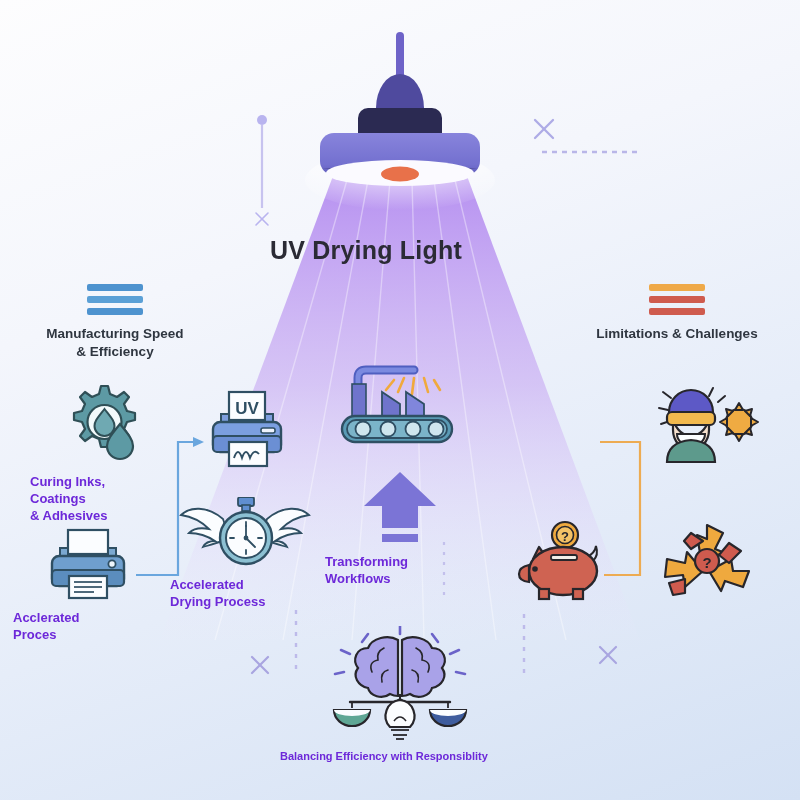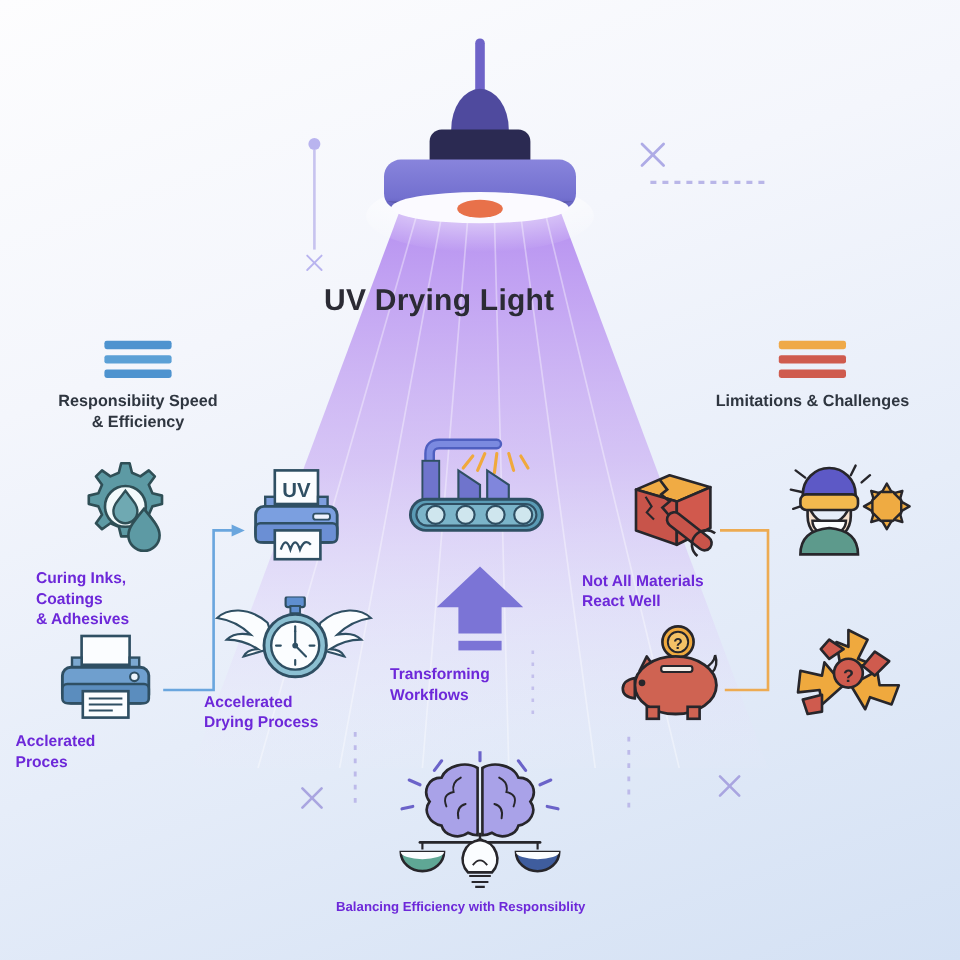--- a/index.html
+++ b/index.html
@@ -156,21 +156,21 @@
 
   <div id="title" class="abs">UV Drying Light</div>
 
   <div id="head-left" class="abs sec-head">
     <div class="sec-bars">
       <i style="background:#4e93cf"></i>
         <i style="background:#5ba0d6"></i>
         <i style="background:#4e93cf"></i>
     </div>
     <div class="sec-label">
-      <span>Responsibiity Speed</span><br>
+      <span>Manufacturing Speed</span><br>
       <span>&amp; Efficiency</span>
     </div>
   </div>
 
   <div id="head-right" class="abs sec-head">
     <div class="sec-bars">
       <i style="background:#efa948"></i>
         <i style="background:#cf5b4e"></i>
         <i style="background:#cf5b4e"></i>
     </div>
@@ -283,37 +283,20 @@
     <svg class="ico" width="80" height="76">
       <path d="M40,2 L76,36 H58 V58 H22 V36 H4 Z" fill="#7b74d6"></path>
       <rect x="22" y="64" width="36" height="8" fill="#7b74d6"></rect>
     </svg>
     <div class="cap">
       <span>Transforming</span><br>
       <span>Workflows</span>
     </div>
   </div>
 
-  <div id="n-materials" class="abs node">
-    <svg class="ico" width="108" height="82">
-      <path d="M24,22 L52,10 L86,20 L58,32 Z" fill="#f0ab44" stroke="#27262b" stroke-width="2.2" stroke-linejoin="round"></path>
-      <path d="M24,22 L58,32 V68 L24,56 Z" fill="#c8544a" stroke="#27262b" stroke-width="2.2" stroke-linejoin="round"></path>
-      <path d="M58,32 L86,20 V54 L58,68 Z" fill="#d1594d" stroke="#27262b" stroke-width="2.2" stroke-linejoin="round"></path>
-      <path d="M44,14 l6,8 -5,4 7,6 -6,5 6,7" fill="none" stroke="#27262b" stroke-width="2.2"></path>
-      <path d="M32,28 l5,8 -4,5 6,6" fill="none" stroke="#27262b" stroke-width="1.8"></path>
-      <g transform="rotate(38 70 58)">
-        <rect x="46" y="52" width="44" height="12" rx="6" fill="#c8544a" stroke="#27262b" stroke-width="2.2"></rect>
-        <path d="M86,46 a12,12 0 1 0 0,24 a12,12 0 1 1 0,-24 z" fill="#c8544a" stroke="#27262b" stroke-width="2.2"></path>
-      </g>
-    </svg>
-    <div class="cap">
-      <span>Not All Materials</span><br>
-      <span>React Well</span>
-    </div>
-  </div>
 
   <div id="n-piggy" class="abs node">
     <svg class="ico" width="104" height="86">
       <circle cx="52" cy="20" r="13" fill="#efa93e" stroke="#27262b" stroke-width="2.2"></circle>
       <circle cx="52" cy="20" r="8.5" fill="#f4c266" stroke="#27262b" stroke-width="1.6"></circle>
       <text x="52" y="26" font-family="Liberation Sans, sans-serif" font-size="13" font-weight="bold" fill="#27262b" text-anchor="middle">?</text>
       <path d="M74,42 q8,-4 9,-11 q3,9 -3,15" fill="none" stroke="#27262b" stroke-width="2"></path>
       <path d="M20,44 l6,-12 7,10 z" fill="#cf6352" stroke="#27262b" stroke-width="2.2" stroke-linejoin="round"></path>
       <ellipse cx="50" cy="56" rx="34" ry="24" fill="#cf6352" stroke="#27262b" stroke-width="2.4"></ellipse>
       <path d="M16,50 q-10,2 -10,9 q0,7 10,8 z" fill="#cf6352" stroke="#27262b" stroke-width="2.2"></path>

